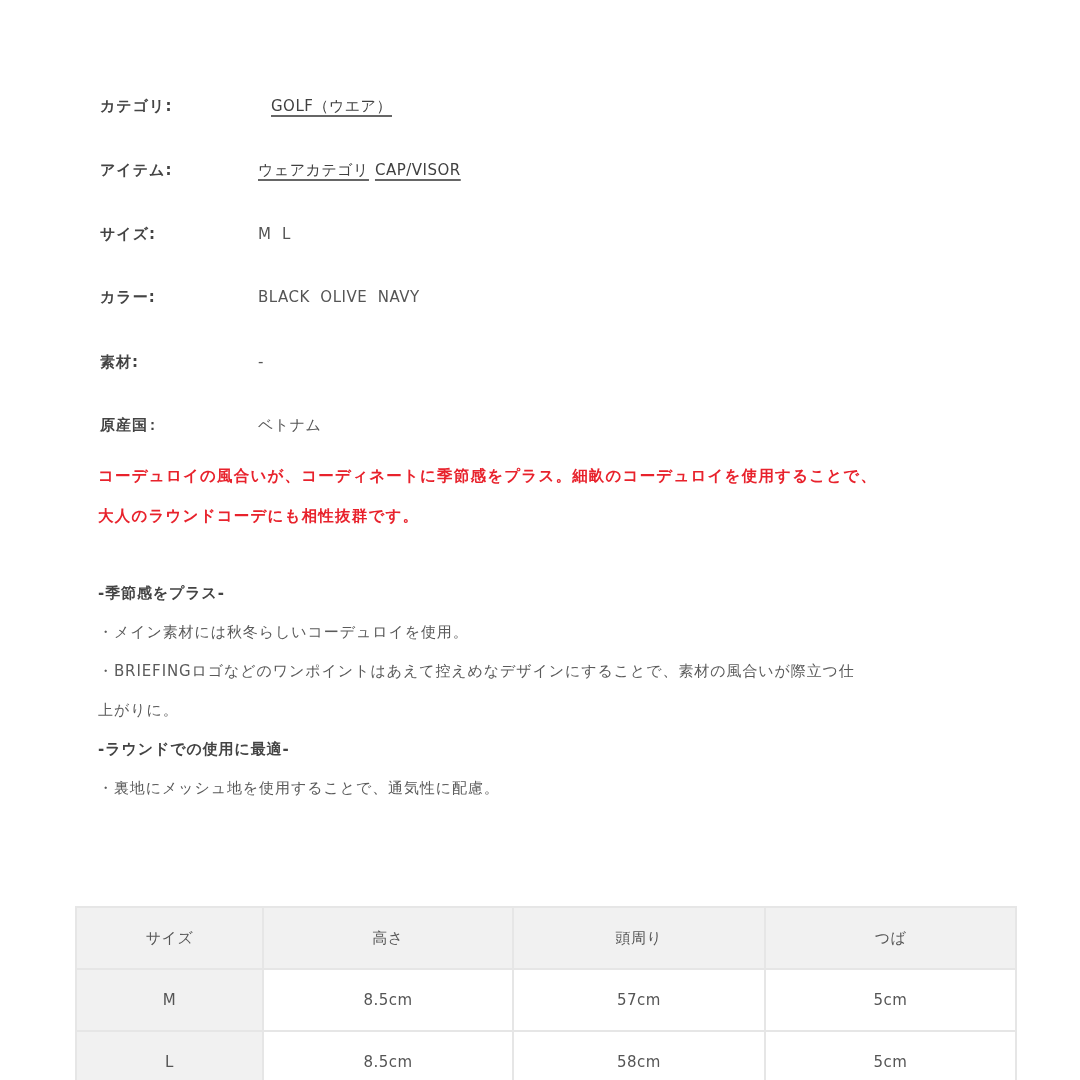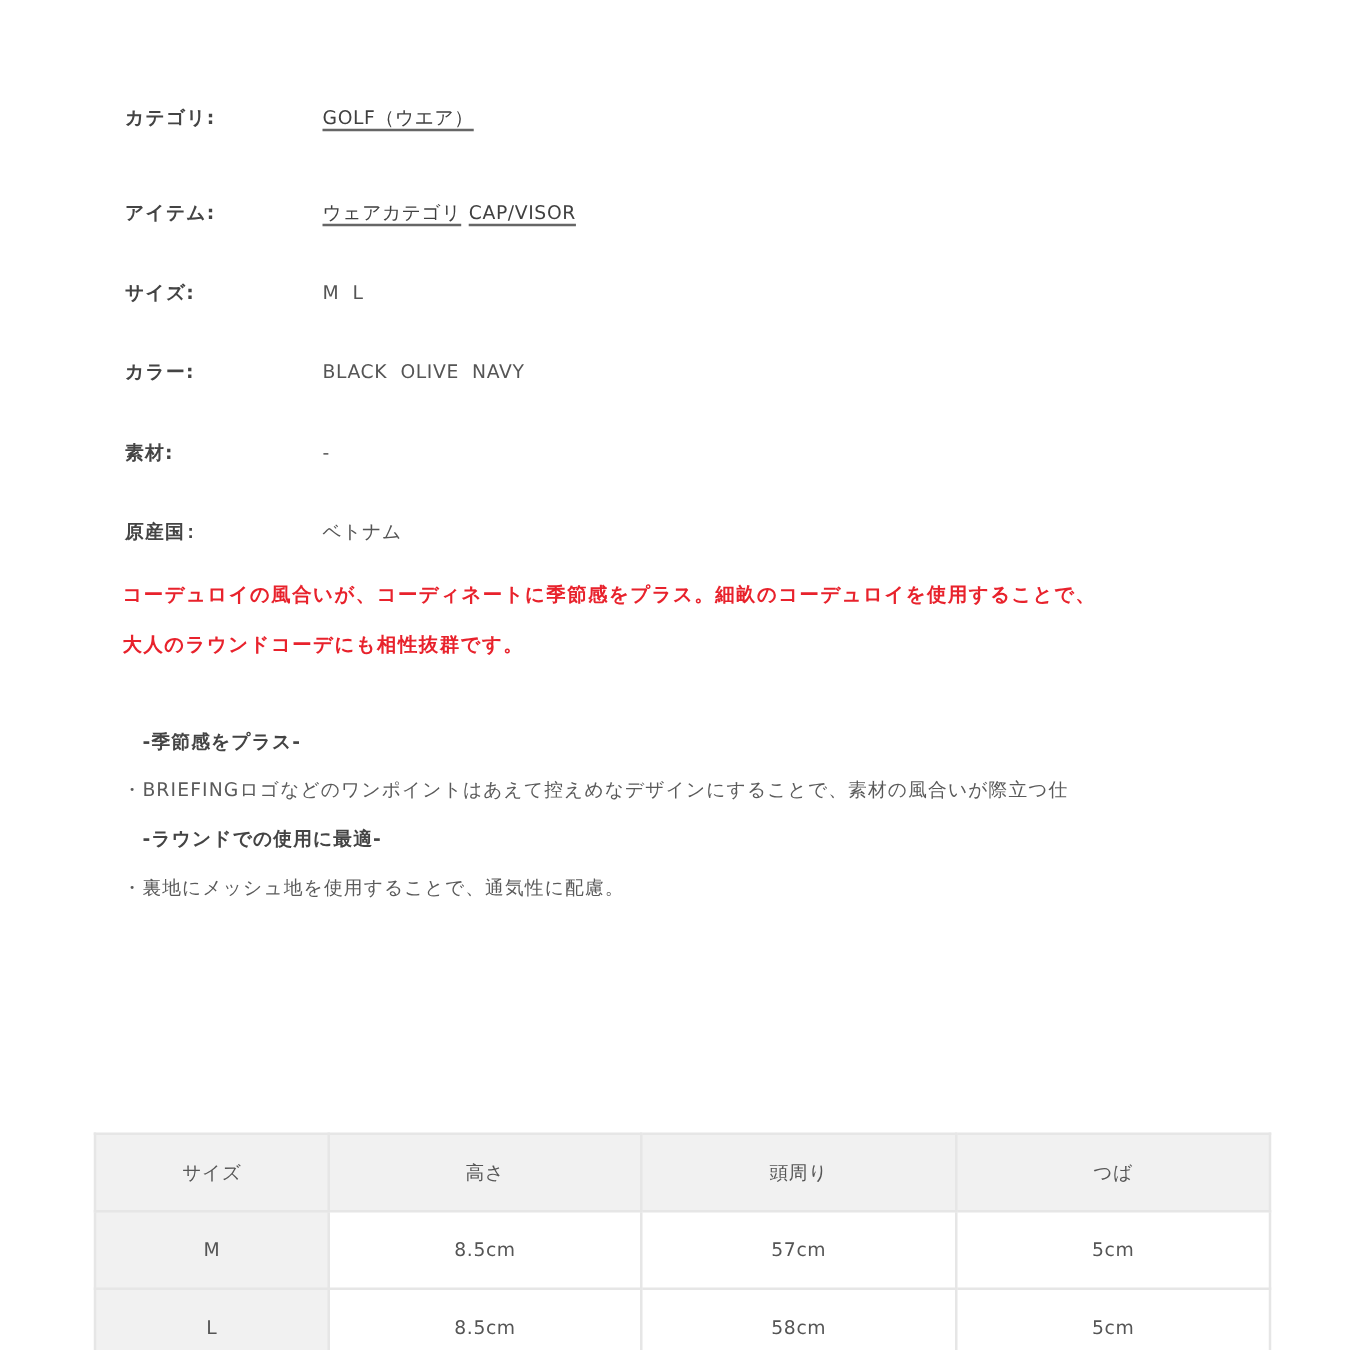--- a/index.html
+++ b/index.html
@@ -23,21 +23,21 @@
 
     .red-text {
       position: absolute; left: 98px; width: 920px;
       font-size: 15.5px; font-weight: bold; color: #e8222c; letter-spacing: 1.2px;
       line-height: 40px;
     }
 
     .points { position: absolute; left: 98px; top: 574px; width: 920px; }
     .points .line { font-size: 15px; line-height: 39px; color: #555555; letter-spacing: 0.9px; white-space: nowrap; }
     .points .heading { font-weight: bold; color: #333333; }
-    .points .sub { font-weight: bold; color: #444444; margin-left: 16px; }
+    .points .sub { font-weight: bold; color: #444444; }
     .points .bullet { color: #5a5a5a; }
 
     table.size-table {
       position: absolute; left: 75px; top: 906px; width: 940px;
       border-collapse: collapse; table-layout: fixed;
       font-size: 15px; color: #555555;
     }
     table.size-table td, table.size-table th {
       border: 2px solid #e6e6e6; height: 62px; text-align: center; vertical-align: middle;
       font-weight: normal; letter-spacing: 0.5px;
@@ -49,21 +49,21 @@
     col.c1 { width: 250px; }
     col.c2 { width: 252px; }
     col.c3 { width: 251px; }
   </style>
 </head>
 <body>
 
 <div class="page">
 
 
-  <div class="spec-row" style="top:82px;">
+  <div class="spec-row" style="top:94px;gap:13px;">
     <span class="spec-label">カテゴリ:</span>
     <span class="spec-value">
       <a>GOLF（ウエア）</a>
     </span>
   </div>
 
   <div class="spec-row" style="top:158px;">
     <span class="spec-label">アイテム:</span>
     <span class="spec-value">
       <a>ウェアカテゴリ</a><a>CAP/VISOR</a>
@@ -90,21 +90,23 @@
     <span class="spec-value">ベトナム</span>
   </div>
 
   <div class="red-text" style="top:456px;">
     <div>コーデュロイの風合いが、コーディネートに季節感をプラス。細畝のコーデュロイを使用することで、</div>
     <div>大人のラウンドコーデにも相性抜群です。</div>
   </div>
 
   <div class="points">
     <div class="line sub">-季節感をプラス-</div>
+    <div class="line bullet">・メイン素材には秋冬らしいコーデュロイを使用。</div>
     <div class="line bullet">・BRIEFINGロゴなどのワンポイントはあえて控えめなデザインにすることで、素材の風合いが際立つ仕</div>
+    <div class="line bullet">上がりに。</div>
     <div class="line sub">-ラウンドでの使用に最適-</div>
     <div class="line bullet">・裏地にメッシュ地を使用することで、通気性に配慮。</div>
   </div>
 
   <table class="size-table">
     <colgroup>
         <col class="c0">
         <col class="c1">
         <col class="c2">
         <col class="c3">

